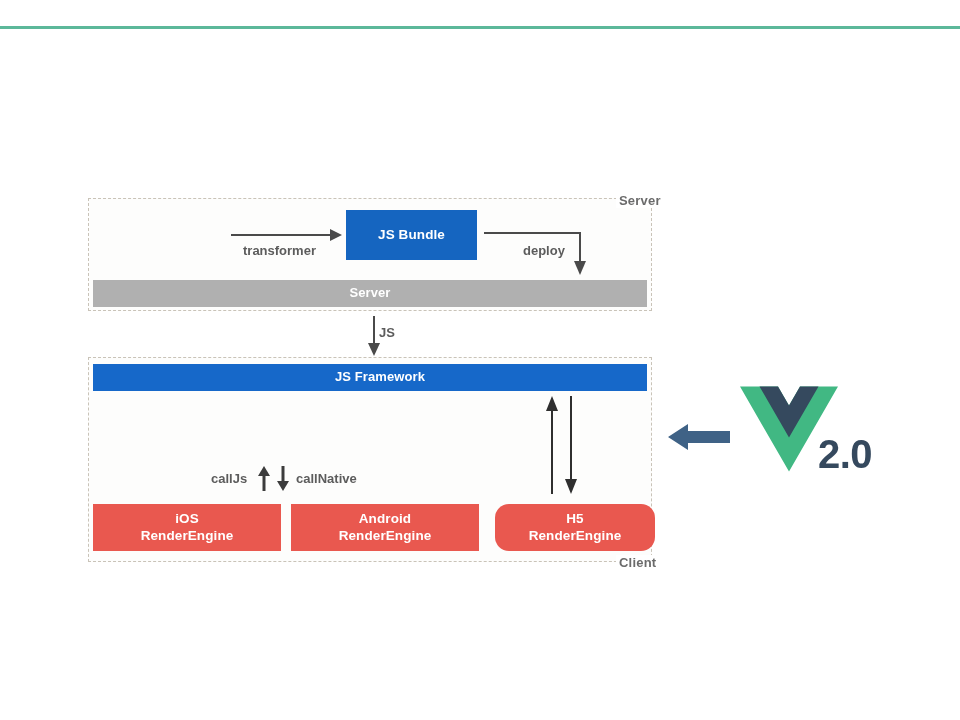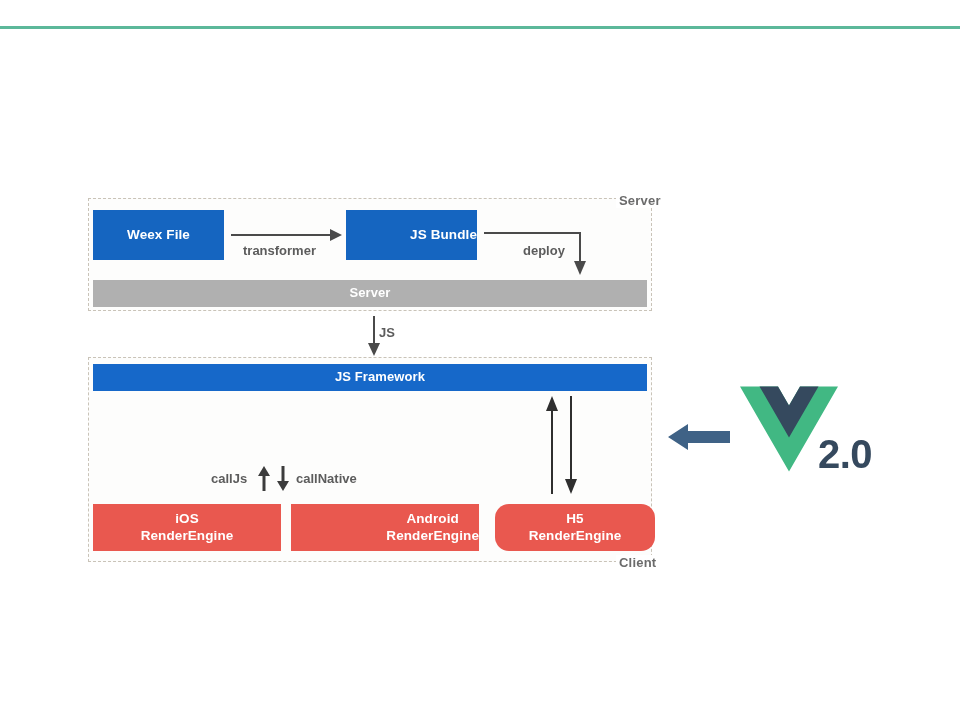--- a/index.html
+++ b/index.html
@@ -63,29 +63,29 @@
     line-height: 1.25;
     letter-spacing: 0.1px;
   }
   .blue-dark  { background: #1565c0; }
   .blue-mid   { background: #1668c9; padding-left: 20px; }
   .blue-light { background: #3c80cd; }
   .gray       { background: #b0b0b0; }
   .red        { background: #e9584f; }
 
   #weex-file   { left: 93px;  top: 186px; width: 131px; height: 50px; }
-  #js-bundle   { left: 346px; top: 186px; width: 131px; height: 50px; justify-content: flex-end; }
+  #js-bundle   { left: 346px; top: 186px; width: 131px; height: 50px; }
   #server-bar  { left: 93px;  top: 256px; width: 554px; height: 27px; font-size: 13px; }
 
   #js-framework   { left: 93px;  top: 340px; width: 554px; height: 27px; font-size: 13px; }
   #jscore-v8      { left: 93px;  top: 372px; width: 386px; height: 27px; font-size: 13px; }
   #js-native-br   { left: 93px;  top: 405px; width: 386px; height: 27px; font-size: 13px; }
 
   #ios-engine     { left: 93px;  top: 480px; width: 188px; height: 47px; }
-  #android-engine { left: 291px; top: 480px; width: 188px; height: 47px; justify-content: flex-end; }
+  #android-engine { left: 291px; top: 480px; width: 188px; height: 47px; }
   #h5-engine      { left: 495px; top: 480px; width: 160px; height: 47px; border-radius: 14px; }
 
   .box-line { display: block; }
 
   
   .arrow-svg {
     position: absolute;
     overflow: visible;
   }
   .arrow-label {
@@ -131,23 +131,20 @@
 </head>
 <body>
 
 <div id="slide">
 
   <div id="top-rule"></div>
 
   <div class="group-box" id="server-group"></div>
   <div class="group-label" id="server-label">Server</div>
 
-  <div class="box blue-dark" id="weex-file">
-    <span class="box-line">Weex File</span>
-  </div>
 
   <div class="box blue-dark" id="js-bundle">
     <span class="box-line">JS Bundle</span>
   </div>
 
   <div class="box gray" id="server-bar">
     <span class="box-line">Server</span>
   </div>
 
   <svg class="arrow-svg" style="left:231px; top:203px;" width="112" height="16">

